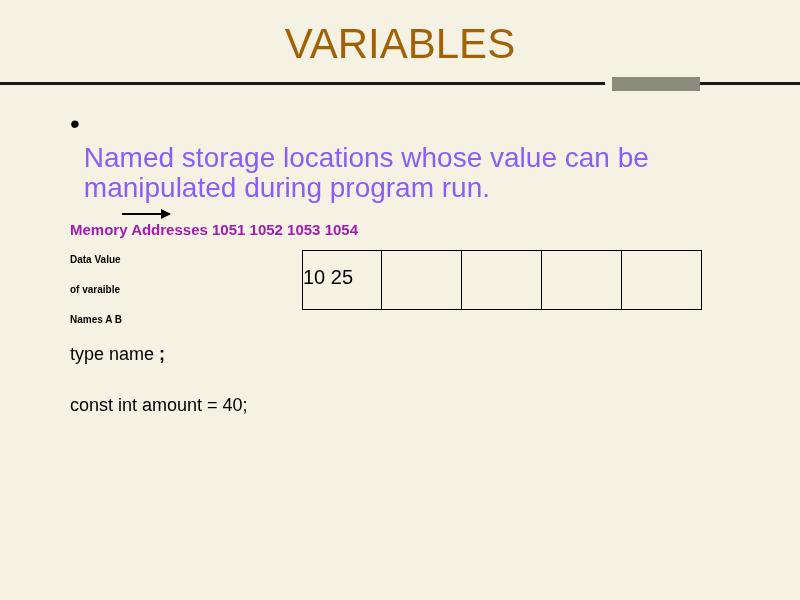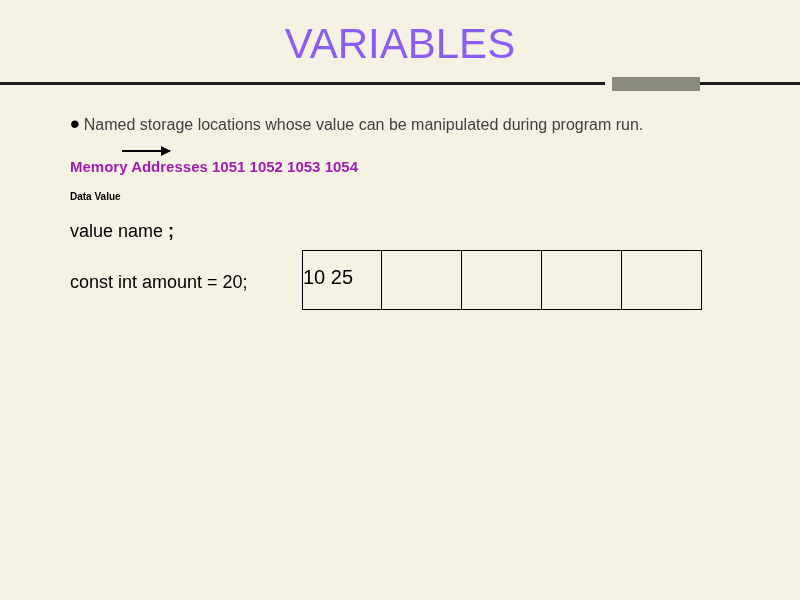--- a/index.html
+++ b/index.html
@@ -6,44 +6,45 @@
   body {
     width: 800px;
     height: 600px;
     background: #f5f2e4;
     font-family: Arial, sans-serif;
     position: relative;
     overflow: hidden;
   }
   .title {
     font-size: 42px;
-    color: #8b5cf6;
+    color: #a16207;
     text-align: center;
     padding-top: 20px;
     padding-bottom: 8px;
     font-weight: normal;
   }
   .content {
     padding: 18px 70px 0 70px;
   }
   .bullet-row {
     display: flex;
     align-items: flex-start;
     margin-bottom: 10px;
   }
   .bullet {
     font-size: 28px;
     line-height: 28px;
     margin-right: 4px;
     color: #000;
   }
   .bullet-text {
-    font-size: 16px;
+    font-size: 28px;
     line-height: 30px;
-    color: #404040;
+    color: #8b5cf6;
+    margin-top: 33px;
   }
   .arrow-wrap {
     margin: 4px 0 6px 52px;
   }
   .arrow-line {
     width: 48px;
     height: 2px;
     background: #000;
     position: relative;
   }
@@ -176,24 +177,26 @@
   <div class="boxes">
     <div class="box"></div>
     <div class="box"></div>
     <div class="box"></div>
     <div class="box"></div>
     <div class="box"></div>
   </div>
   <div class="values-text">10 25</div>
 
   <div class="label-block">Data Value</div>
-
+  <div class="label-block">of varaible</div>
+
+  <div class="label-block">Names A B</div>
 
 
   <div class="type-name">
-    <span>value name</span>
+    <span>type name</span>
     <span class="semi">;</span>
   </div>
 
 
-  <div class="const-line">const int amount = 20;</div>
+  <div class="const-line">const int amount = 40;</div>
 
 </div>
 
 </body></html>

